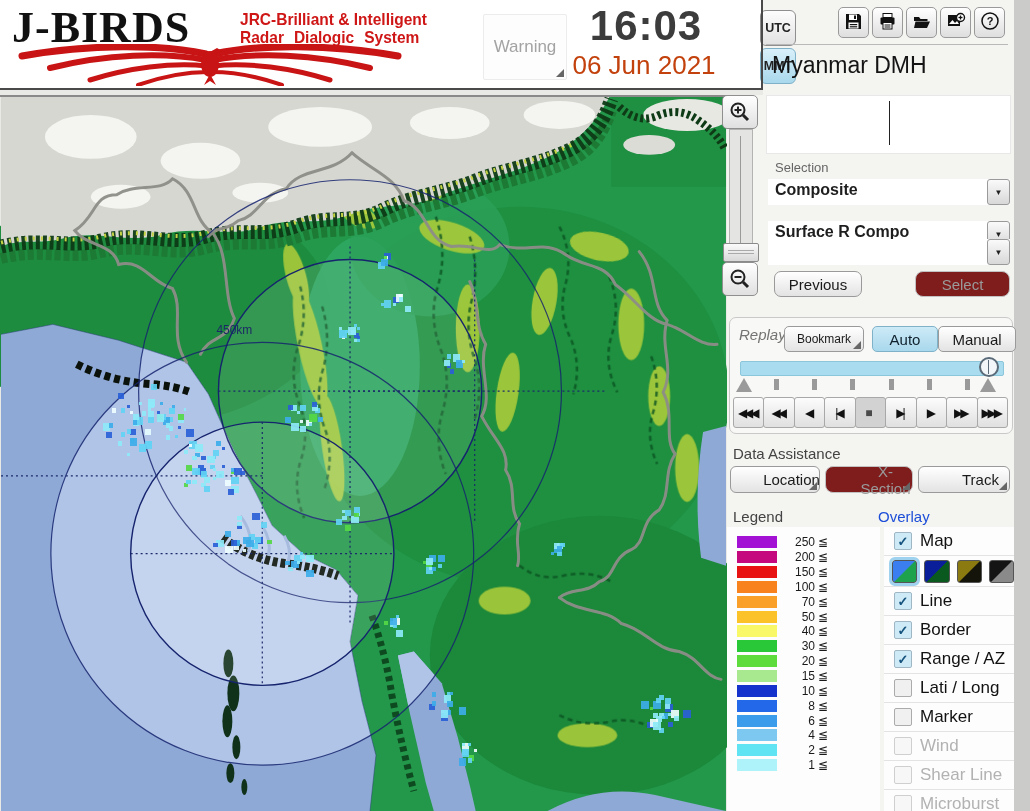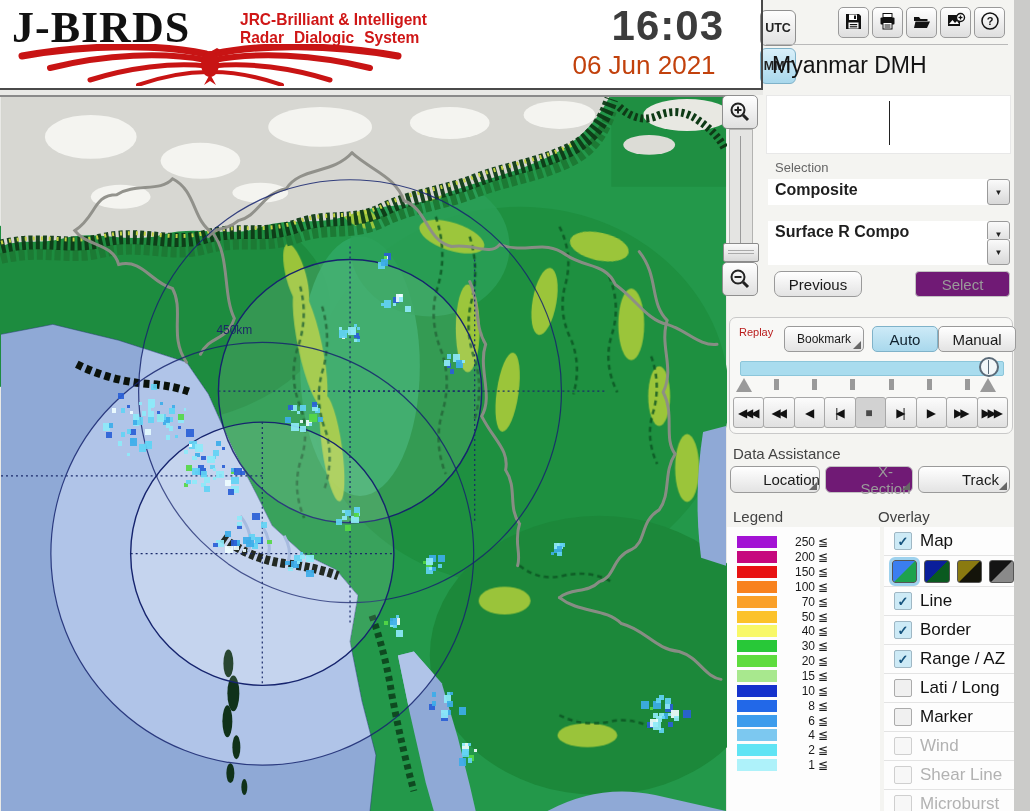--- a/index.html
+++ b/index.html
@@ -12,21 +12,21 @@
   .logo{position:absolute;left:8px;top:2px;width:400px;height:84px;}
   .logo-title{position:absolute;left:4px;top:0px;font-family:"Liberation Serif",serif;font-weight:bold;
               font-size:44px;letter-spacing:1px;color:#111;}
   .logo-tag{position:absolute;left:232px;top:8px;color:#cf1616;font-weight:bold;font-size:16.5px;line-height:1.1;
             transform:scaleX(.94);transform-origin:left top;white-space:nowrap;}
   .logo-tag .l2{word-spacing:6px;}
   .eagle{position:absolute;left:2px;top:42px;}
   .warning-btn{position:absolute;left:483px;top:14px;width:82px;height:64px;background:#fdfdfd;border:1px solid #ececec;
                border-radius:2px;color:#a3a3a3;font-size:17px;display:flex;align-items:center;justify-content:center;}
   .corner-tri{position:absolute;right:2px;bottom:2px;width:0;height:0;border-left:8px solid transparent;border-bottom:8px solid #666;}
-  .clock-time{position:absolute;left:568px;top:2px;width:156px;text-align:right;font-size:42px;font-weight:600;color:#3c3c3c;letter-spacing:1px;}
+  .clock-time{position:absolute;left:568px;top:2px;width:156px;text-align:center;font-size:42px;font-weight:600;color:#3c3c3c;letter-spacing:1px;}
   .clock-date{position:absolute;left:556px;top:50px;width:176px;text-align:center;font-size:26px;color:#c2410c;}
   .tz-btn{position:absolute;left:724px;width:36px;height:36px;border:1px solid #8f8f8f;border-radius:6px;
           font-size:12.5px;font-weight:bold;color:#222;display:flex;align-items:center;justify-content:center;
           background:linear-gradient(#fdfdfd,#e2e2e2);margin-left:36px;}
   .tz-utc{top:10px;}
   .tz-mmt{top:48px;background:linear-gradient(#d9f0fa,#a9d8ec);border-color:#7fb2c9;}
   .header-vline{position:absolute;left:761px;top:0;width:2px;height:90px;background:#4a4a4a;}
   
   .toolbar{position:absolute;left:838px;top:7px;display:flex;gap:3px;}
   .tool-btn{width:31px;height:31px;border:1px solid #9a9a9a;border-radius:5px;background:linear-gradient(#ffffff,#dedede);
@@ -39,26 +39,26 @@
   .station-box{position:absolute;left:766px;top:95px;width:243px;height:57px;background:#fff;border:1px solid #e8e8e8;}
   .station-caret{position:absolute;left:122px;top:5px;width:1px;height:44px;background:#222;}
   .sec-label{position:absolute;font-size:13px;color:#666;}
   .dd{position:absolute;left:768px;width:242px;height:26px;background:#fff;}
   .dd-text{position:absolute;left:7px;top:2px;font-size:16px;font-weight:600;color:#1e1e1e;}
   .dd-btn{position:absolute;right:0;top:0;width:23px;height:26px;border:1px solid #9a9a9a;border-radius:3px;
           background:linear-gradient(#fafafa,#d8d8d8);display:flex;align-items:center;justify-content:center;
           font-size:8px;color:#222;padding:0;}
   .btn{border:1px solid #9a9a9a;border-radius:5px;background:linear-gradient(#ffffff,#e3e3e3);
        font-size:15px;color:#1a1a1a;display:flex;align-items:center;justify-content:center;position:absolute;}
-  .btn.disabled{background:#701a75;border-color:#c2c2c2;color:#9a9a9a;}
+  .btn.disabled{background:#7f1d1d;border-color:#c2c2c2;color:#9a9a9a;border-radius:8px;}
   .prev-btn{left:774px;top:271px;width:88px;height:26px;border-radius:7px;}
   .select-btn{left:915px;top:271px;width:95px;height:26px;border-radius:4px;}
   
   .replay-box{position:absolute;left:729px;top:317px;width:282px;height:115px;background:#f8f8f6;border:1px solid #c9c9c9;border-radius:7px;}
-  .replay-label{position:absolute;left:9px;top:8px;font-size:11px;color:#b91c1c;}
+  .replay-label{position:absolute;left:9px;top:8px;font-size:15px;color:#737373;font-style:italic;}
   .bookmark-btn{left:54px;top:8px;width:80px;height:26px;font-size:12px;position:absolute;}
   .auto-btn{left:142px;top:8px;width:66px;height:26px;background:linear-gradient(#cdeaf7,#a9d8ec);border-color:#7fb2c9;color:#10222e;position:absolute;}
   .manual-btn{left:208px;top:8px;width:78px;height:26px;position:absolute;}
   .tl-track{position:absolute;left:10px;top:43px;width:262px;height:13px;background:#a9dcee;border:1px solid #8cc6da;border-radius:2px;}
   .tl-handle{position:absolute;left:249px;top:39px;width:20px;height:20px;border:2px solid #5a6a78;border-radius:50%;background:#f2f6f8;box-sizing:border-box;}
   .tl-handle::after{content:"";position:absolute;left:7px;top:1px;width:1px;height:14px;background:#5a6a78;}
   .tick-row{position:absolute;left:44px;top:61px;width:196px;display:flex;justify-content:space-between;}
   .tick{width:5px;height:11px;background:#9a9a9a;}
   .tri-l{position:absolute;left:6px;top:60px;width:0;height:0;border-left:8px solid transparent;border-right:8px solid transparent;border-bottom:14px solid #9a9a9a;}
   .tri-r{position:absolute;left:250px;top:60px;width:0;height:0;border-left:8px solid transparent;border-right:8px solid transparent;border-bottom:14px solid #9a9a9a;}
@@ -66,21 +66,21 @@
   .pb{flex:1;border:1px solid #a8a8a8;border-radius:3px;background:linear-gradient(#fcfcfc,#e0e0e0);
       display:flex;align-items:center;justify-content:center;padding:0;margin:0 0 0 -1px;}
   .pb span{font-size:12px;letter-spacing:-3px;color:#111;padding-right:3px;}
   .pb.active{background:#d2d2d2;}
   .pb.active span{color:#4a4a4a;letter-spacing:0;}
   
   .da-label{position:absolute;left:733px;top:445px;font-size:15px;color:#444;}
   .da-btn{position:absolute;top:466px;height:27px;border-radius:6px;padding-left:39px;}
   
   .legend-label{position:absolute;left:733px;top:508px;font-size:15px;color:#444;}
-  .overlay-label{position:absolute;left:878px;top:508px;font-size:15px;color:#404040;}
+  .overlay-label{position:absolute;left:878px;top:508px;font-size:15px;color:#1d4ed8;}
   .legend-card{position:absolute;left:727px;top:527px;width:153px;height:284px;background:#fdfdfd;padding:4px 0 0 10px;box-sizing:border-box;}
   .leg-title{font-size:13px;color:#2a2a2a;line-height:1.18;}
   .leg-rows{margin-top:4px;}
   .leg-row{display:flex;align-items:center;height:14.85px;}
   .leg-swatch{width:40px;height:12px;flex:none;}
   .leg-val{width:38px;text-align:right;font-size:12px;color:#1a1a1a;}
   .leg-op{font-size:12px;color:#1a1a1a;margin-left:3px;}
   
   .ov-card{position:absolute;left:884px;top:527px;width:130px;height:284px;background:#fdfdfd;overflow:hidden;}
   .ov-row{display:flex;align-items:center;height:28px;border-bottom:1px solid #e3e3e3;padding-left:10px;}
@@ -129,20 +129,24 @@
           <path d="M204,16 C246,8 304,10 360,24" stroke-width="6"></path>
           <path d="M203,22 C238,18 282,24 320,36" stroke-width="5"></path>
           <path d="M202,28 C226,28 252,34 272,41" stroke-width="4"></path>
         </g>
         <ellipse cx="200" cy="20" rx="9" ry="13" fill="#c81414"></ellipse>
         <path d="M200,30 L206,41 L200,37 L194,41 Z" fill="#c81414"></path>
         <path d="M200,8 L207,4 L212,7 L204,10 Z" fill="#c81414"></path>
       </svg>
     </div>
 
+    <div class="warning-btn">
+      <span>Warning</span>
+      <span class="corner-tri"></span>
+    </div>
 
     <div class="clock-time">16:03</div>
     <div class="clock-date">06 Jun 2021</div>
 
     <button class="tz-btn tz-utc">UTC</button>
     <button class="tz-btn tz-mmt">MMT</button>
   </div>
   <div class="header-vline"></div>
 
   <div class="toolbar" id="toolbar">

